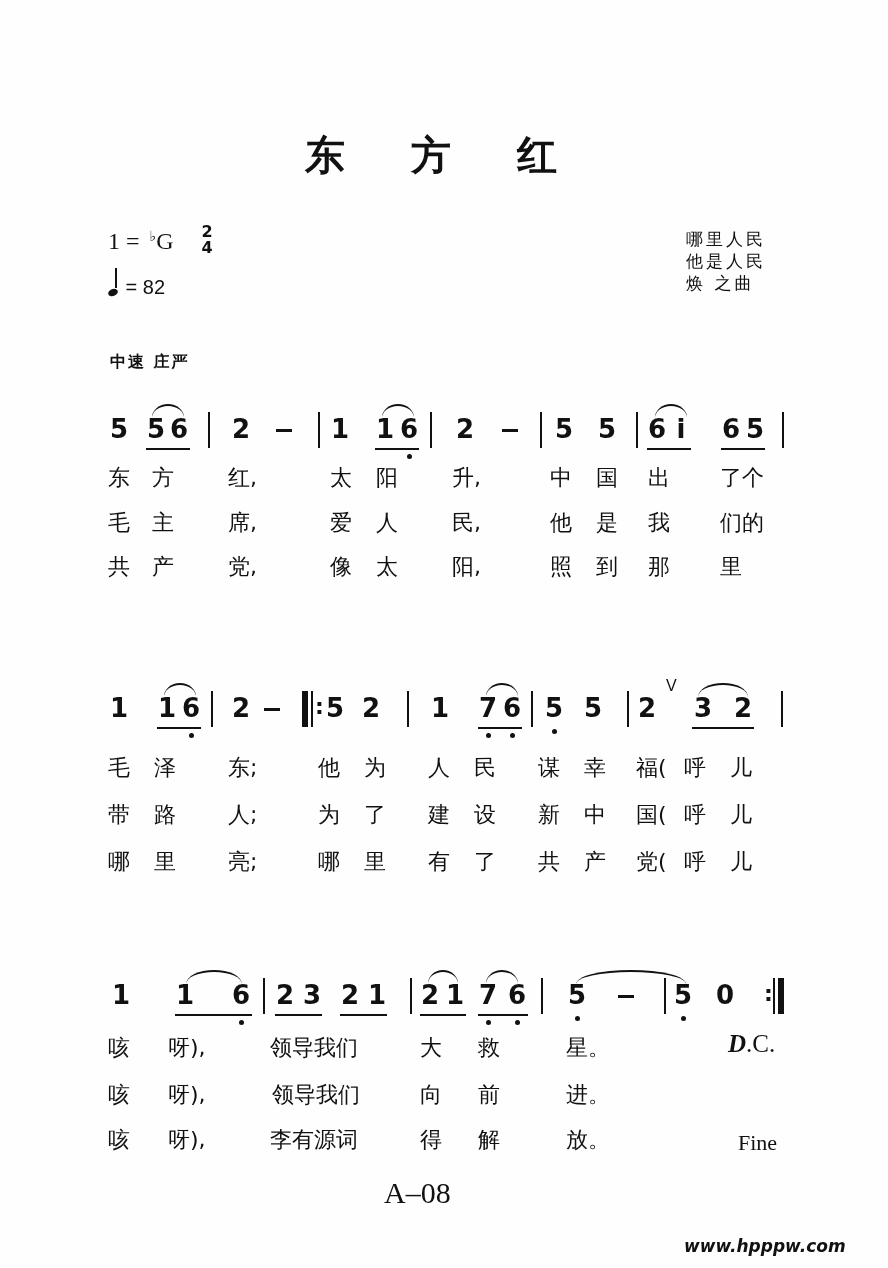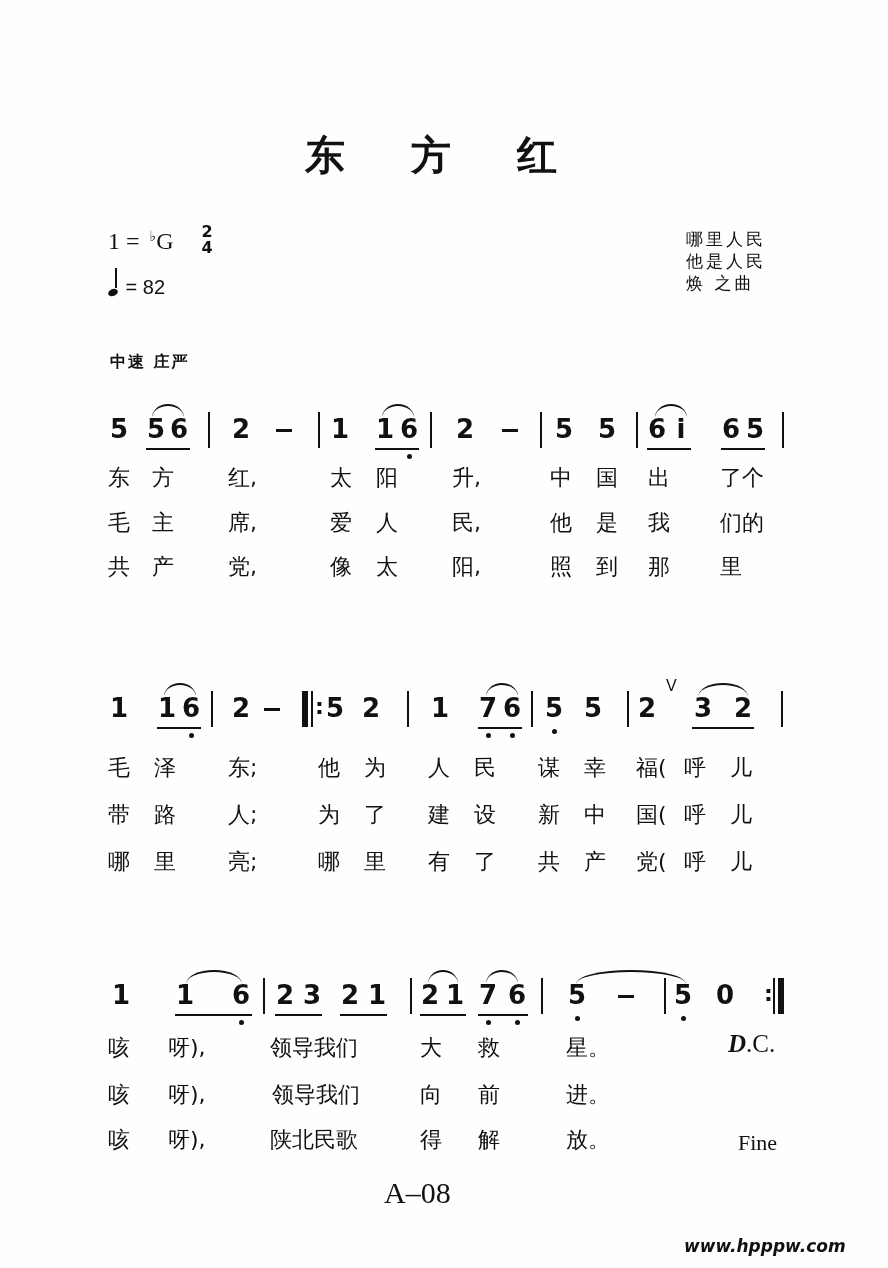--- a/index.html
+++ b/index.html
@@ -283,21 +283,21 @@
   <span style="left:108px">咳</span>
   <span style="left:168px">呀),</span>
   <span style="left:272px">领导我们</span>
   <span style="left:420px">向</span>
   <span style="left:478px">前</span>
   <span style="left:566px">进。</span>
 </div>
 <div class="lyr" style="top:1125px;">
   <span style="left:108px">咳</span>
   <span style="left:168px">呀),</span>
-  <span style="left:270px">陕北民歌</span>
+  <span style="left:270px">李有源词</span>
   <span style="left:420px">得</span>
   <span style="left:478px">解</span>
   <span style="left:566px">放。</span>
 </div>
 
 <div class="abs dc"><b>D</b><span>.C.</span></div>
 <div class="abs fine">Fine</div>
 
 <div class="abs pageno">A–08</div>
 <div class="abs watermark">www.hpppw.com</div>

